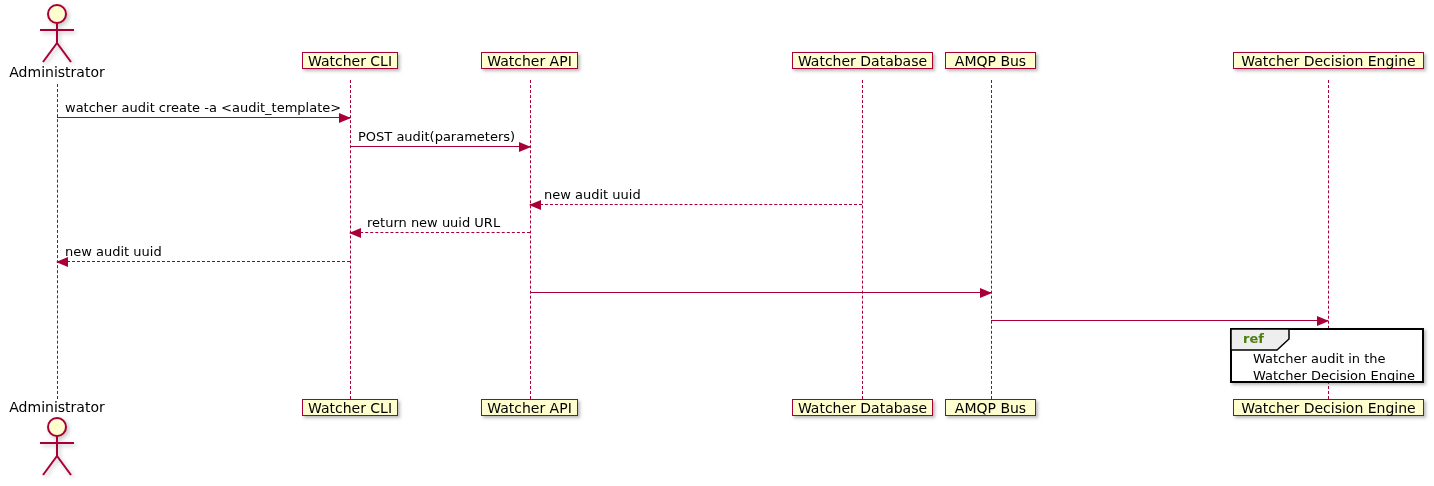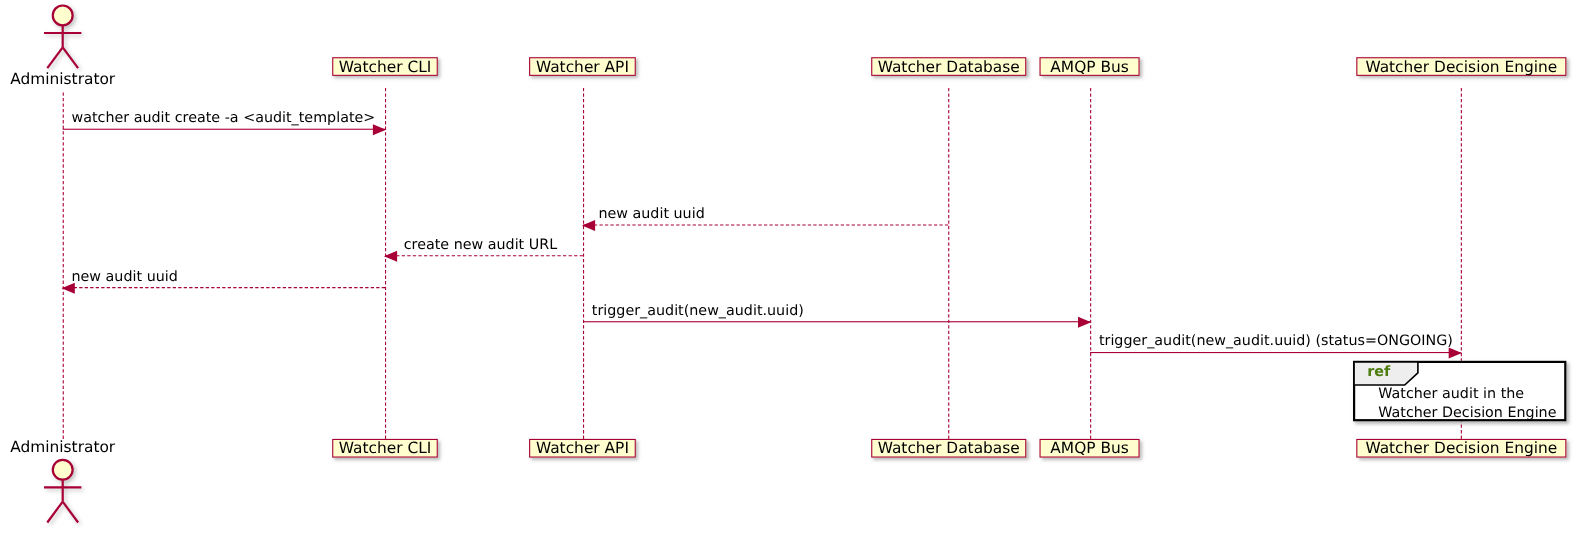--- a/index.html
+++ b/index.html
@@ -90,48 +90,51 @@
   <div class="pbox" style="left:792px;top:399px;width:141px;">Watcher Database</div>
   <div class="pbox" style="left:945px;top:399px;width:91px;">AMQP Bus</div>
   <div class="pbox" style="left:1233px;top:399px;width:191px;">Watcher Decision Engine</div>
 
   <div class="msg" style="left:57px;top:98px;width:293px;">
     <span class="label">watcher audit create -a &lt;audit_template&gt;</span>
     <div class="line"></div>
     <span class="ah ah-e"></span>
   </div>
 
+  <div class="msg" style="left:350px;top:127px;width:180px;">
+    <span class="label">POST audit(parameters)</span>
+    <div class="line"></div>
+    <span class="ah ah-e"></span>
+  </div>
 
 
   <div class="msg dashed" style="left:530px;top:185px;width:332px;">
     <span class="label" style="left:14px;">new audit uuid</span>
     <div class="line"></div>
     <span class="ah ah-w"></span>
   </div>
 
   <div class="msg dashed" style="left:350px;top:213px;width:180px;">
-    <span class="label" style="left:17px;">create new audit URL</span>
+    <span class="label" style="left:17px;">return new uuid URL</span>
     <div class="line"></div>
     <span class="ah ah-w"></span>
   </div>
 
   <div class="msg dashed" style="left:57px;top:242px;width:293px;">
     <span class="label">new audit uuid</span>
     <div class="line"></div>
     <span class="ah ah-w"></span>
   </div>
 
   <div class="msg" style="left:530px;top:273px;width:461px;">
-    <span class="label">trigger_audit(new_audit.uuid)</span>
     <div class="line"></div>
     <span class="ah ah-e"></span>
   </div>
 
   <div class="msg" style="left:991px;top:301px;width:337px;">
-    <span class="label">trigger_audit(new_audit.uuid) (status=ONGOING)</span>
     <div class="line"></div>
     <span class="ah ah-e"></span>
   </div>
 
   <div class="ref" style="left:1230px;top:328px;width:194px;height:55px;">
     <svg class="tab" width="64" height="22" viewBox="0 0 64 22">
       <path d="M0,0 H58 V10 L46,21 H0 Z" fill="#EEEEEE" stroke="#000000" stroke-width="1.5"></path>
     </svg>
     <span class="tab-label">ref</span>
     <div class="body-line" style="top:21px;">Watcher audit in the</div>

